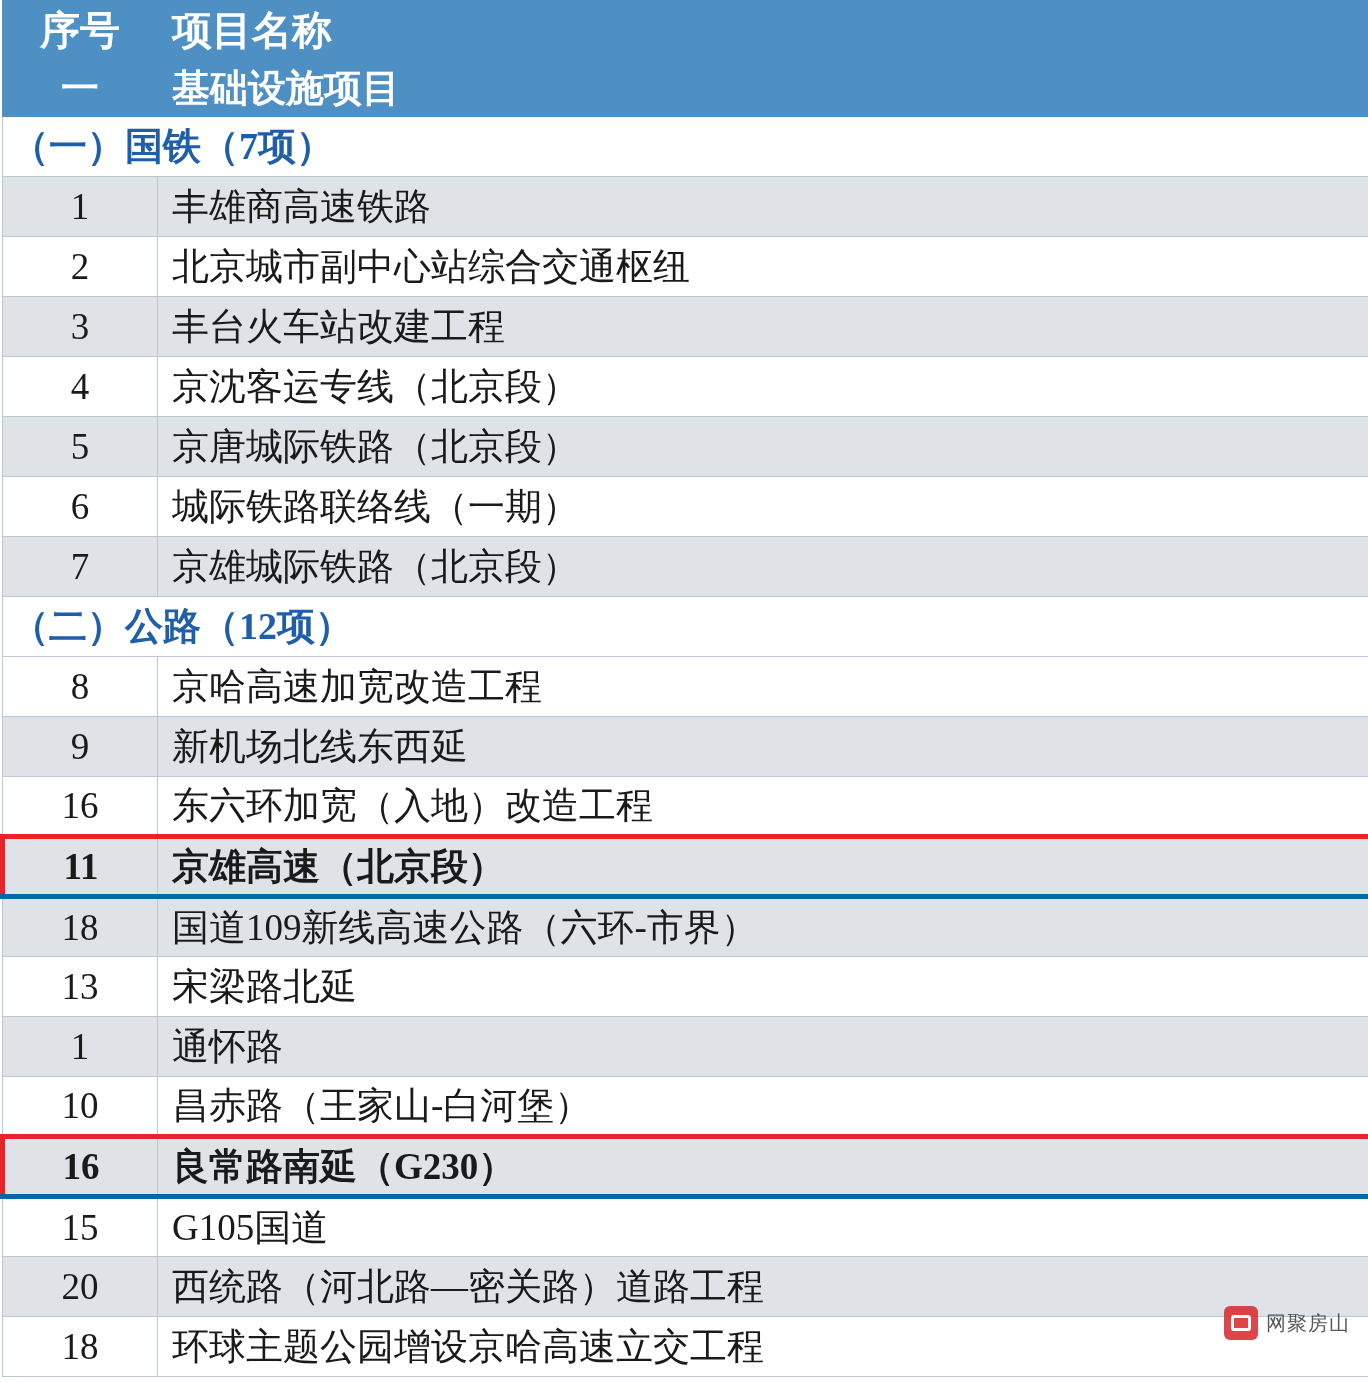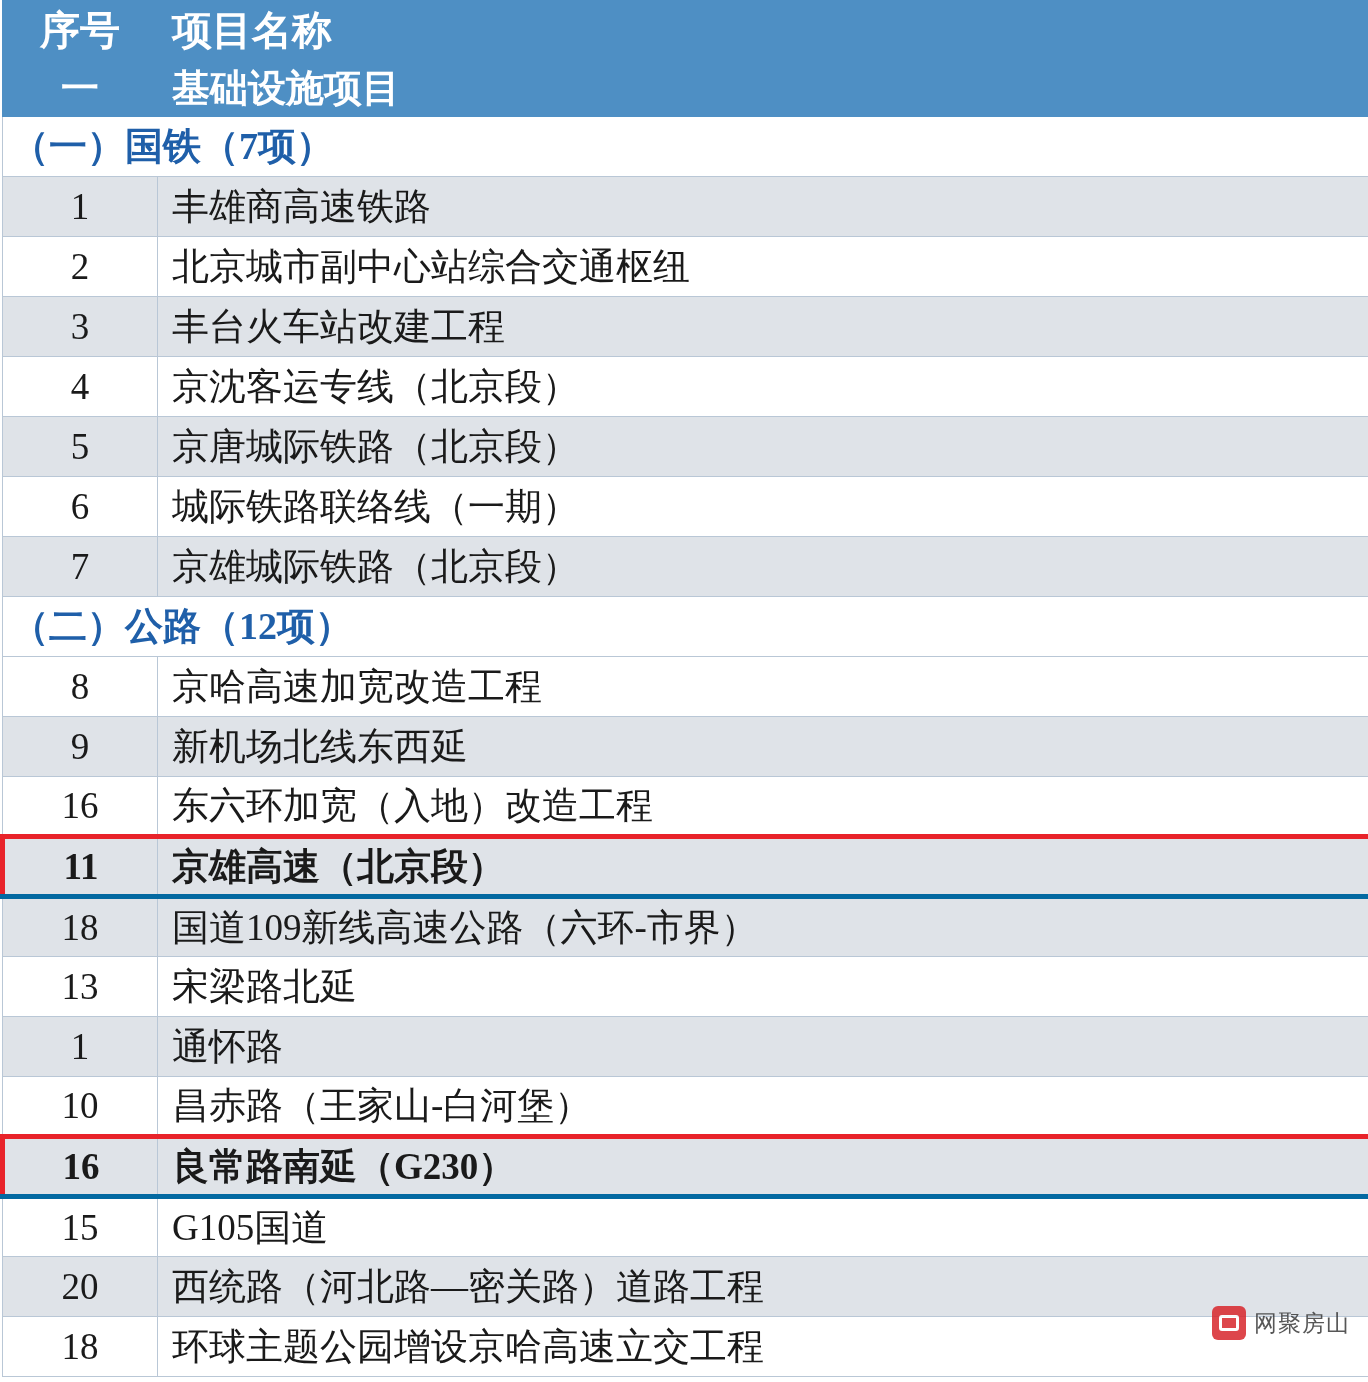--- a/index.html
+++ b/index.html
@@ -107,21 +107,21 @@
     left: 7px;
     top: 9px;
     width: 20px;
     height: 16px;
     border: 3px solid #ffffff;
     border-radius: 3px;
     box-sizing: border-box;
   }
   .wm-text {
     font-family: "Liberation Sans", sans-serif;
-    font-size: 23px;
+    font-size: 20px;
     color: #3a3a3a;
     letter-spacing: 1px;
   }
 </style>
 </head>
 <body>
 
 <table class="table">
   <colgroup>
     <col class="c-num">

